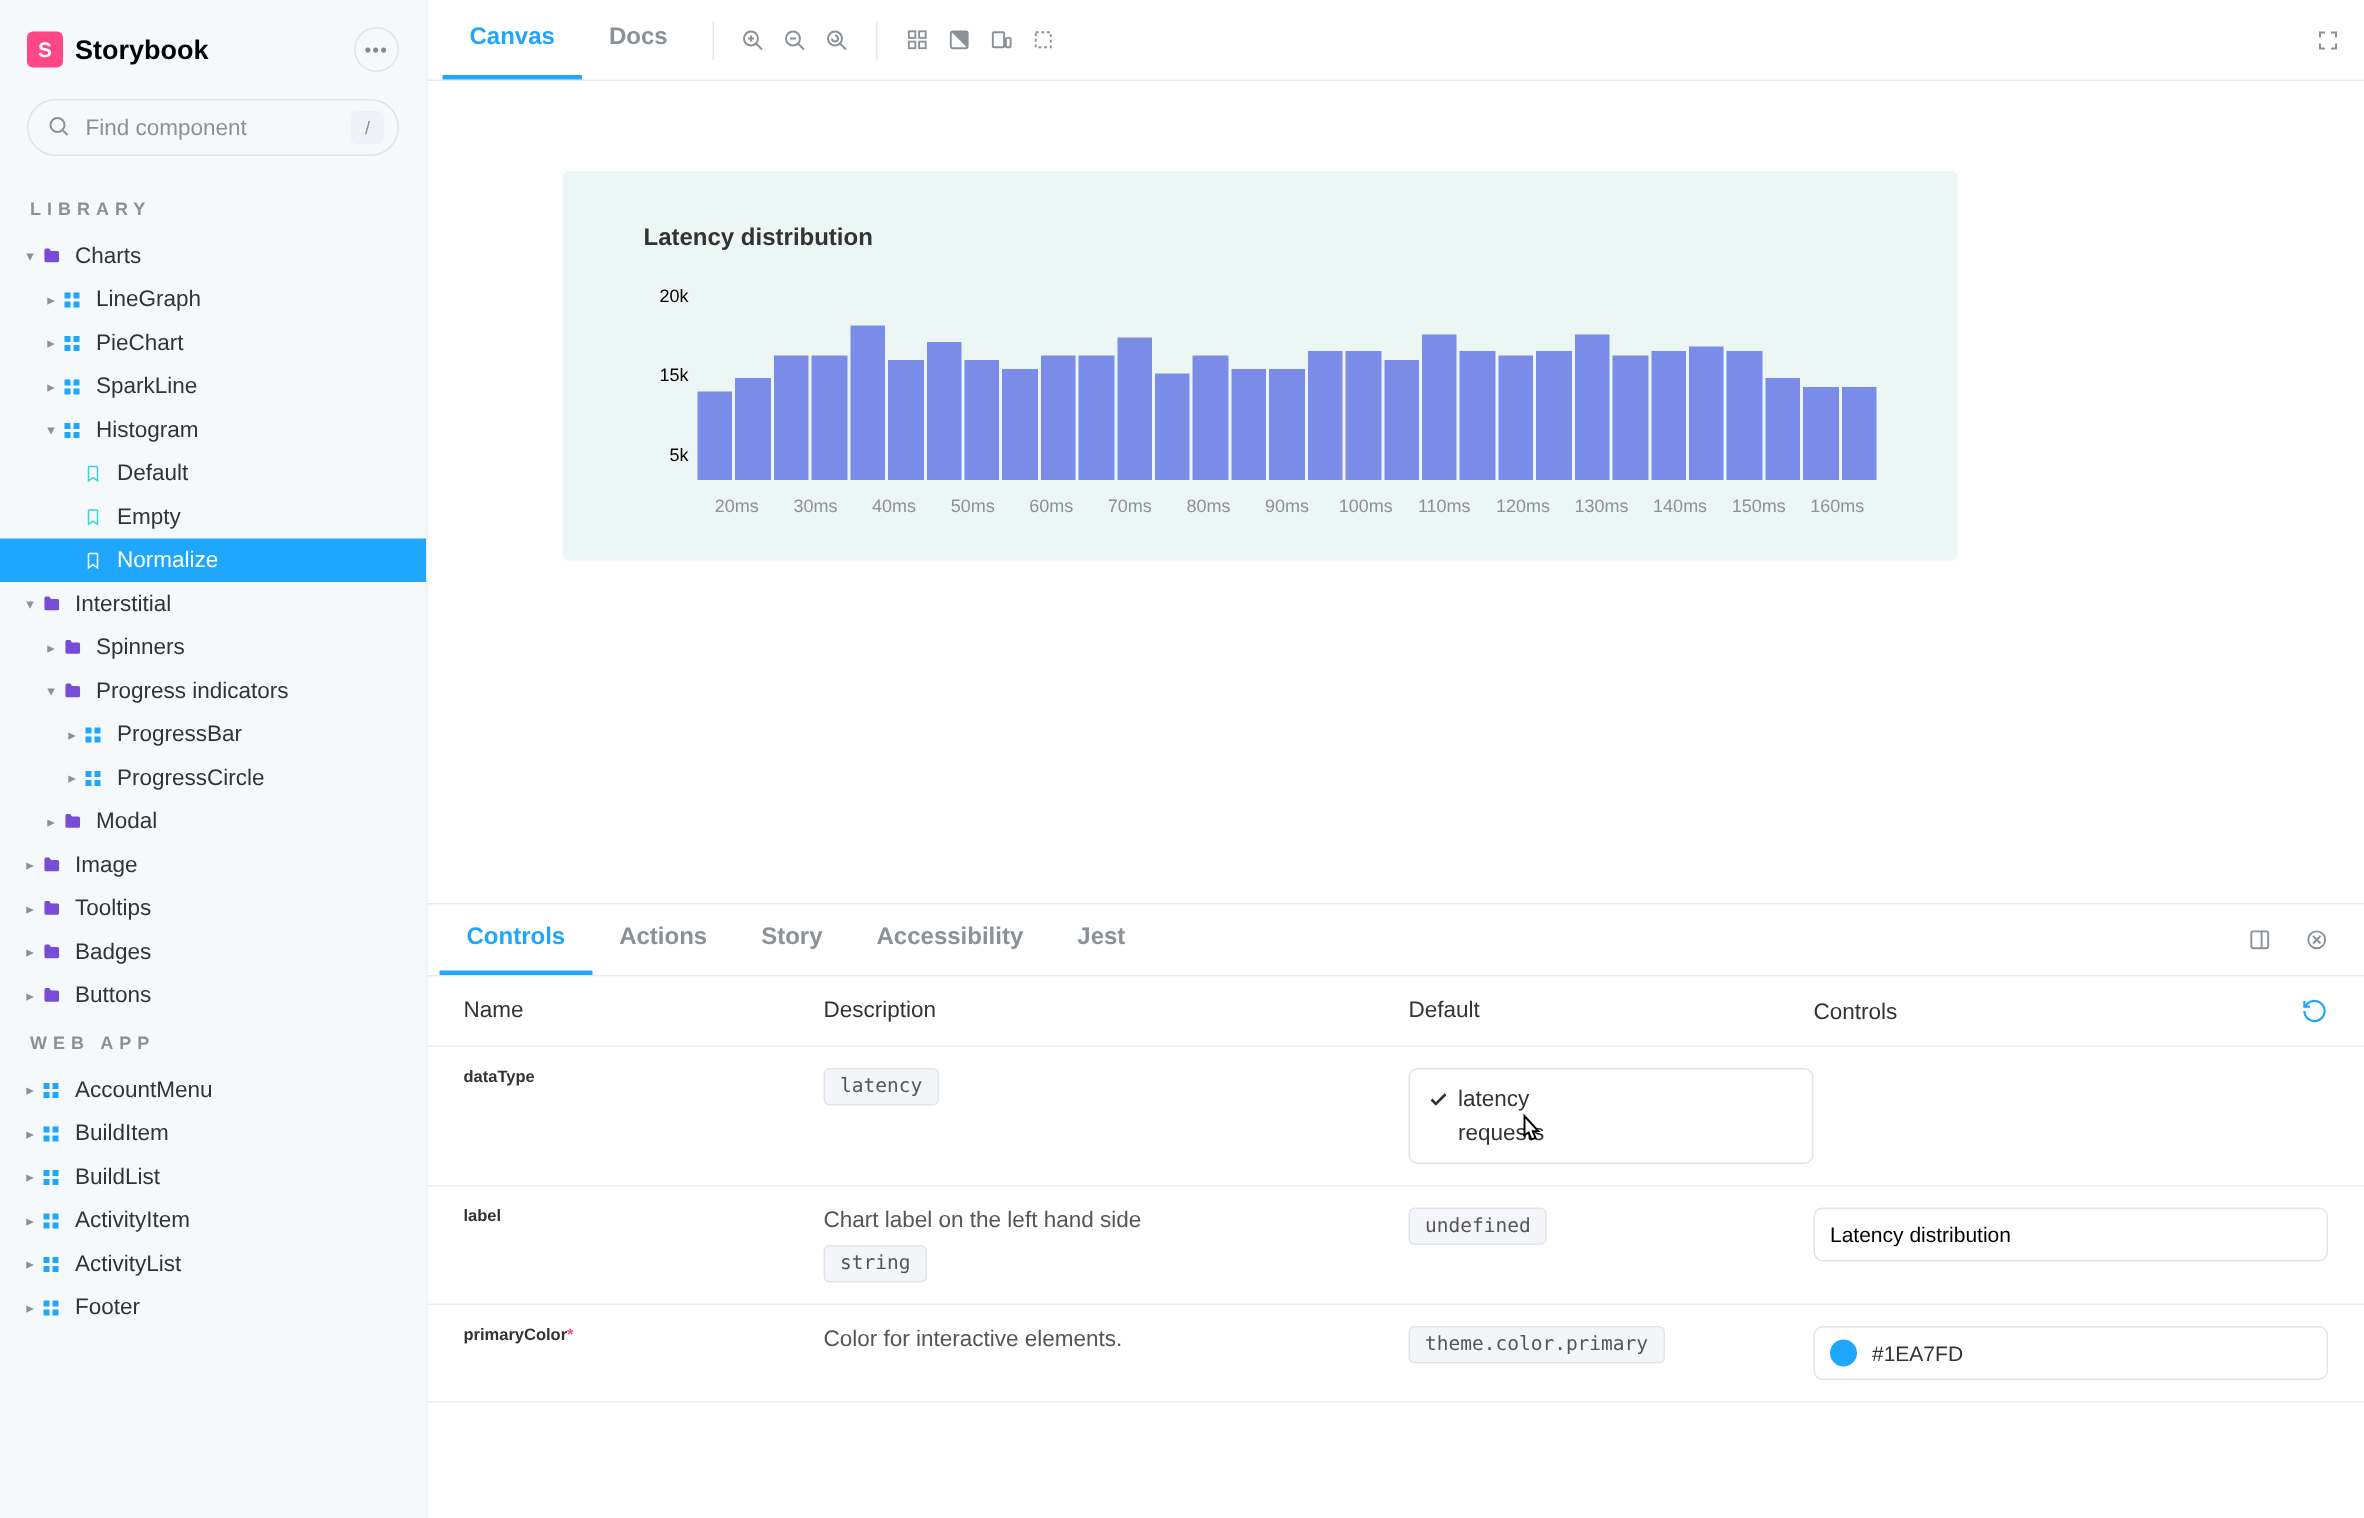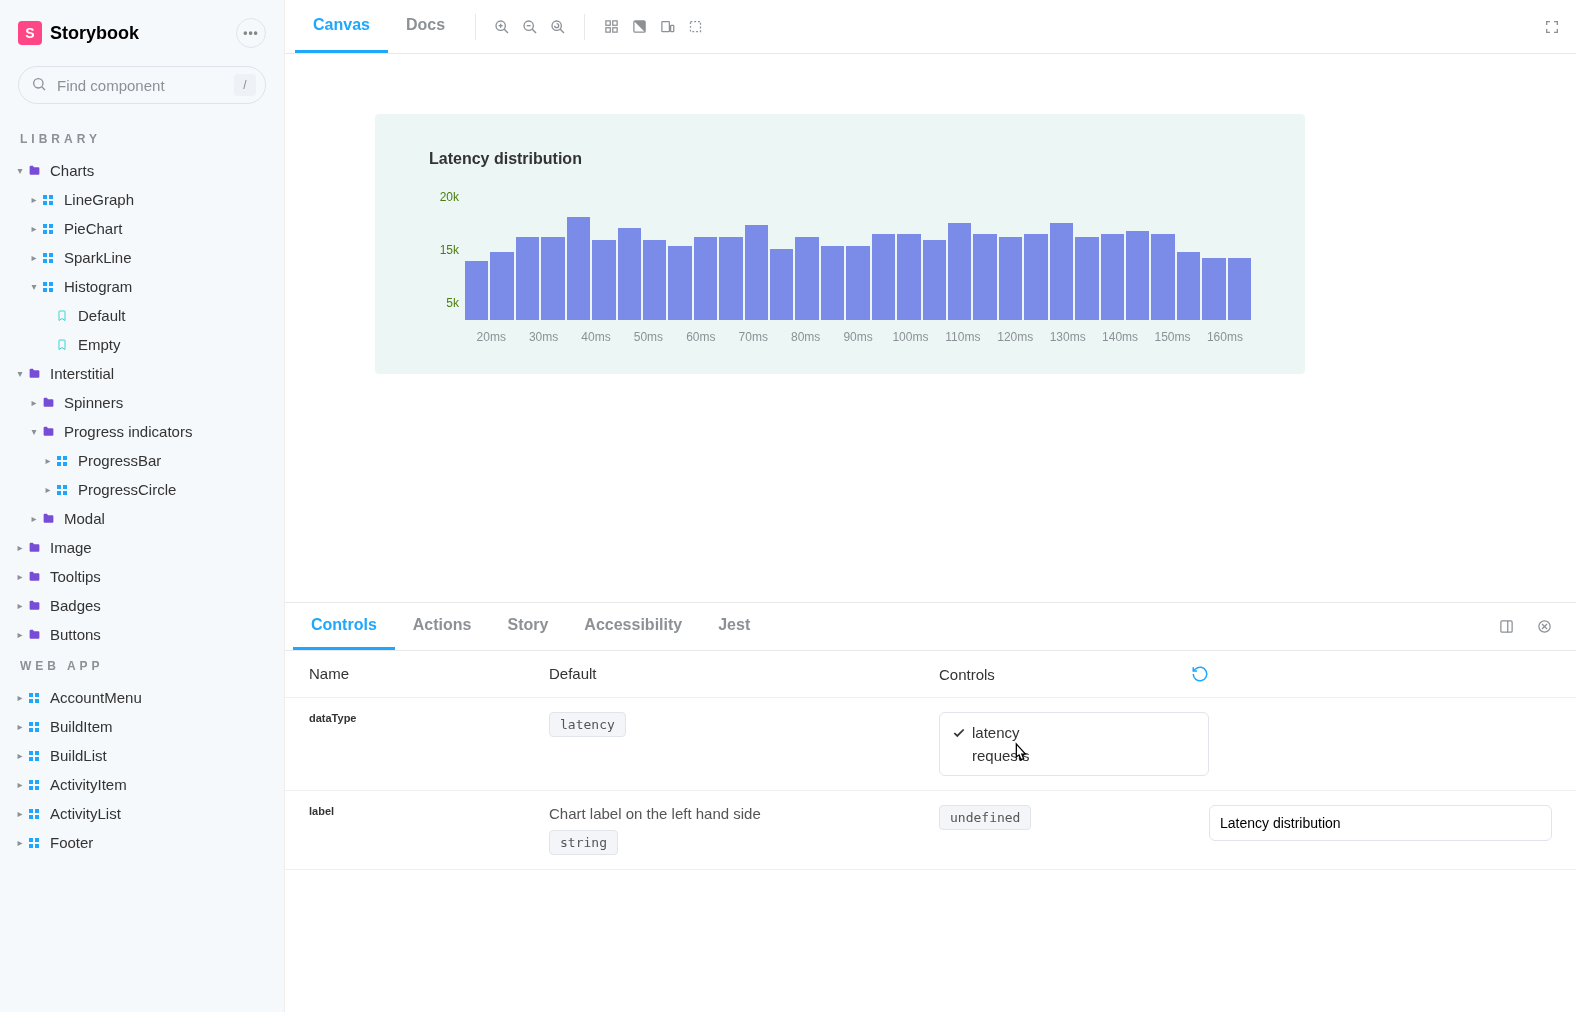--- a/index.html
+++ b/index.html
@@ -42,21 +42,21 @@
 .tool-sep { width: 1px; height: 26px; background: #e6e9ec; margin: 0 12px; }
 .tool-btn { width: 28px; height: 28px; display: flex; align-items: center; justify-content: center; color: #8c9196; cursor: pointer; border-radius:4px;}
 .toolbar-spacer { flex: 1; }
 
 
 .canvas { flex: 1; overflow: auto; padding: 60px 90px; }
 .chart-card { background: #ecf7f5; border-radius: 4px; padding: 36px 54px 30px 54px; width: 930px; }
 .chart-title { font-weight: 700; font-size: 16px; color: #333; margin-bottom: 22px; }
 .chart-body { display: flex; }
 .y-axis { width: 36px; display: flex; flex-direction: column; justify-content: space-between; height: 130px; align-items: flex-end; padding-right: 6px; padding-bottom:10px;}
-.y-tick { font-size: 12px; color: #4d7c0f; }
+.y-tick { font-size: 12px; color: #000000; }
 .bars-wrap { flex: 1; }
 .bars { display: flex; align-items: flex-end; height: 130px; gap: 2px; }
 .bar { flex: 1; background: #7a8ce8; }
 .x-axis { display: flex; margin-top: 10px; font-size: 12px; color: #8c9196; align-items: flex-end; }
 .x-tick { flex: 2; text-align: center; }
 
 
 .addons { height: 410px; border-top: 1px solid #e6e9ec; display: flex; flex-direction: column; }
 .addon-tabs { height: 48px; display: flex; align-items: center; border-bottom: 1px solid #e6e9ec; padding: 0 8px; }
 .addon-tab { padding: 0 18px; height: 100%; display: flex; align-items: center; font-size: 16px; color: #8c9196; cursor: pointer; border-bottom: 3px solid transparent; font-weight: 600; }
@@ -172,20 +172,29 @@
           <span>Default</span>
         </div>
         <div class="tree-item indent-2">
           <span class="caret"></span>
           <span class="icon story-icon">
             <svg width="12" height="12" viewBox="0 0 24 24" fill="none" stroke="currentColor" stroke-width="2">
               <path d="M6 3v18l6-4 6 4V3a1 1 0 0 0-1-1H7a1 1 0 0 0-1 1z"></path>
             </svg>
           </span>
           <span>Empty</span>
+        </div>
+        <div class="tree-item indent-2 selected">
+          <span class="caret"></span>
+          <span class="icon story-icon">
+            <svg width="12" height="12" viewBox="0 0 24 24" fill="none" stroke="currentColor" stroke-width="2">
+              <path d="M6 3v18l6-4 6 4V3a1 1 0 0 0-1-1H7a1 1 0 0 0-1 1z"></path>
+            </svg>
+          </span>
+          <span>Normalize</span>
         </div>
         <div class="tree-item indent-0">
           <span class="caret">▾</span>
           <span class="icon folder-icon">
             <svg width="13" height="13" viewBox="0 0 24 24" fill="currentColor">
               <path d="M3 5a2 2 0 0 1 2-2h4l2 3h8a2 2 0 0 1 2 2v10a2 2 0 0 1-2 2H5a2 2 0 0 1-2-2V5z"></path>
             </svg>
           </span>
           <span>Interstitial</span>
         </div>
@@ -502,20 +511,21 @@
                 <circle cx="12" cy="12" r="9"></circle>
                 <line x1="8" y1="8" x2="16" y2="16"></line>
                 <line x1="16" y1="8" x2="8" y2="16"></line>
               </svg>
             </div>
         </div>
       </div>
       <div class="controls-table">
         <div class="ct-header">
           <div>Name</div>
+          <div>Description</div>
           <div>Default</div>
           <div style="display:flex;align-items:center;">
             <span>Controls</span>
             <span class="refresh" style="margin-left:auto;">
               <svg width="18" height="18" viewBox="0 0 24 24" fill="none" stroke="currentColor" stroke-width="2">
                   <path d="M3 12a9 9 0 1 0 3-6.7L3 8"></path>
                   <path d="M3 3v5h5"></path>
                 </svg>
             </span>
           </div>
@@ -545,17 +555,30 @@
                   </svg>
                 </span>
               </div>
             </div>
             <div class="ct-row">
               <div class="ct-name">label</div>
               <div class="ct-desc"><div>Chart label on the left hand side</div><span class="type-badge">string</span></div>
               <div><span class="default-badge">undefined</span></div>
               <div class="control-cell"><input class="text-input" value="Latency distribution" style=""></div>
             </div>
+            <div class="ct-row">
+              <div class="ct-name">primaryColor<span class="required">*</span></div>
+              <div class="ct-desc">
+                <div>Color for interactive elements.</div>
+              </div>
+              <div><span class="default-badge">theme.color.primary</span></div>
+              <div class="control-cell">
+                <div class="color-input">
+                  <span class="swatch" style="background:#1EA7FD"></span>
+                  <span>#1EA7FD</span>
+                </div>
+              </div>
+            </div>
           </div>
       </div>
     </div>
   </main>
 </div>
 
 </body></html>

